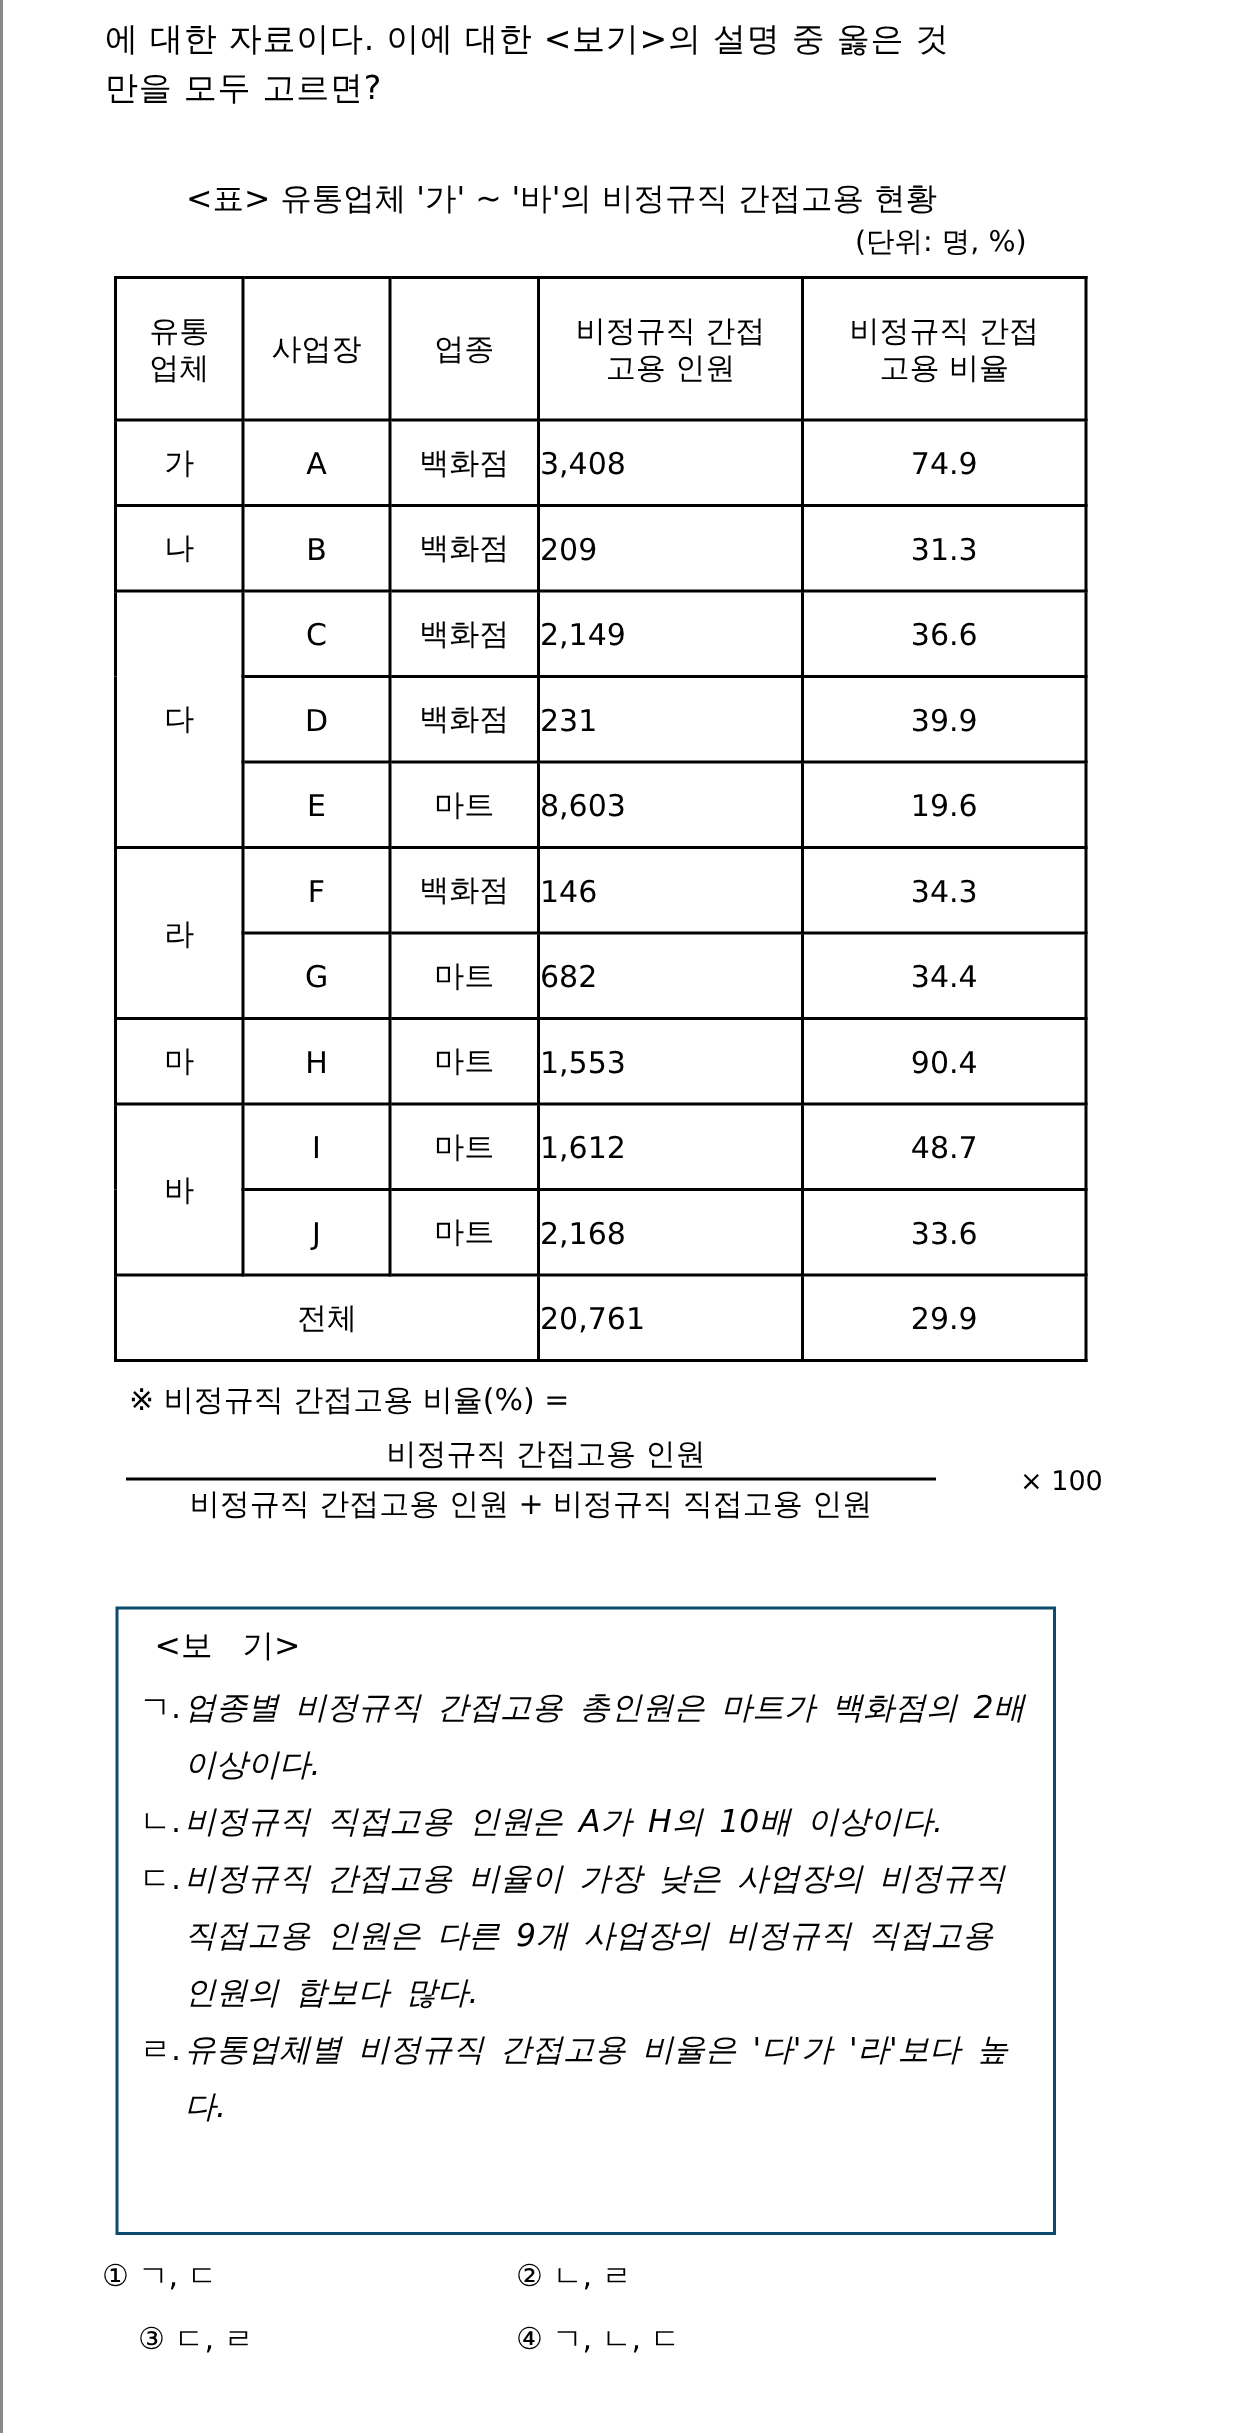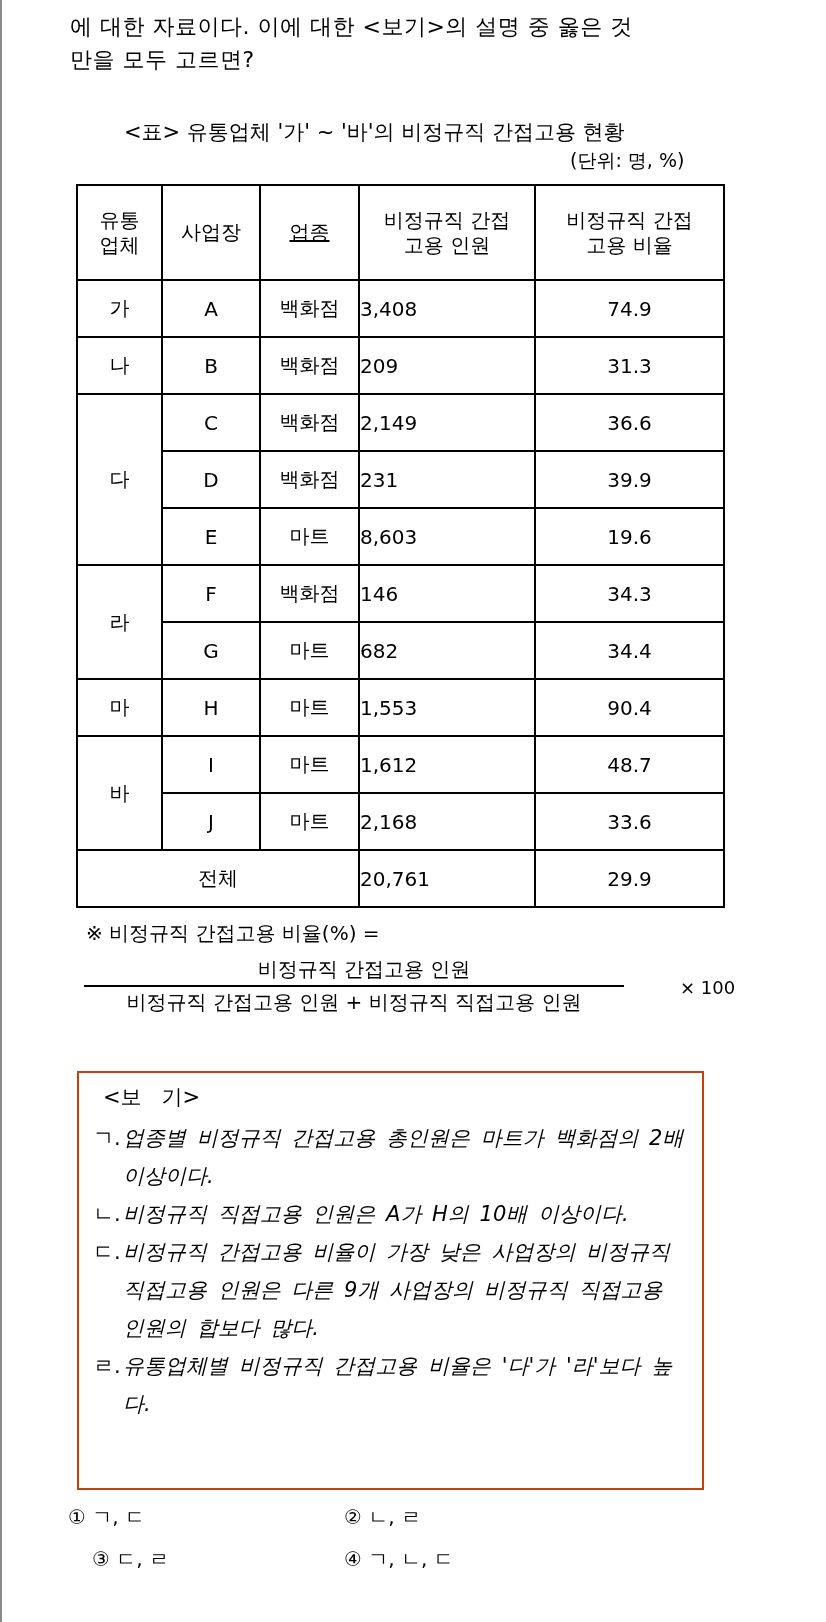--- a/index.html
+++ b/index.html
@@ -8,27 +8,27 @@
   .question { position:absolute; left:24px; top:10px; width:740px; font-size:22px; line-height:33px; letter-spacing:0.5px; }
   .q-line { white-space:nowrap; }
   .q-indent { padding-left:46px; }
   .table-title { position:absolute; left:124px; top:118px; font-size:21px; white-space:nowrap; }
   .unit { position:absolute; left:570px; top:148px; font-size:19px; white-space:nowrap; }
   table.data { position:absolute; left:76px; top:184px; border-collapse:collapse; font-size:20px; }
   table.data td, table.data th { border:2px solid #000; padding:0; font-weight:normal; text-align:center; vertical-align:middle; }
   table.data th { height:93px; line-height:25px; }
   table.data td { height:55px; }
   table.data td.num { text-align:left; padding-right:12px; }
-  .c1 { width:83px; } .c2 { width:96px; } .c3 { width:97px;text-decoration:underline; } .c4 { width:174px; } .c5 { width:187px; }
+  .c1 { width:83px; } .c2 { width:96px; } .c3 { width:97px; } .c4 { width:174px; } .c5 { width:187px; }
   .note { position:absolute; left:86px; top:920px; font-size:20px; white-space:nowrap; }
   .frac { position:absolute; left:84px; top:956px; width:540px; font-size:20px; }
   .frac .num-line { text-align:center; padding-bottom:2px; border-bottom:2px solid #000; white-space:nowrap; padding-left:20px;}
   .frac .den-line { text-align:center; padding-top:2px; white-space:nowrap; }
   .times { position:absolute; left:640px; top:977px; font-size:18px; white-space:nowrap;margin-left:40px; }
-  .bogi { position:absolute; left:77px; top:1071px; width:623px; height:415px; border:2px solid #c2410c; }
+  .bogi { position:absolute; left:77px; top:1071px; width:623px; height:415px; border:2px solid #0c4a6e; }
   .bogi-title { position:absolute; left:24px; top:10px; font-size:21px; white-space:nowrap; }
   .bogi-items { position:absolute; left:14px; top:46px; width:600px; font-size:21px; line-height:38px; }
   .bogi-item { display:flex; }
   .bogi-marker { width:30px; flex:none; }
   .bogi-text { flex:1; word-spacing:4px;font-style:italic; }
   .choices { position:absolute; left:68px; top:1504px; font-size:20px; }
   .choice { position:absolute; white-space:nowrap; }
 </style>
 </head>
 <body>

